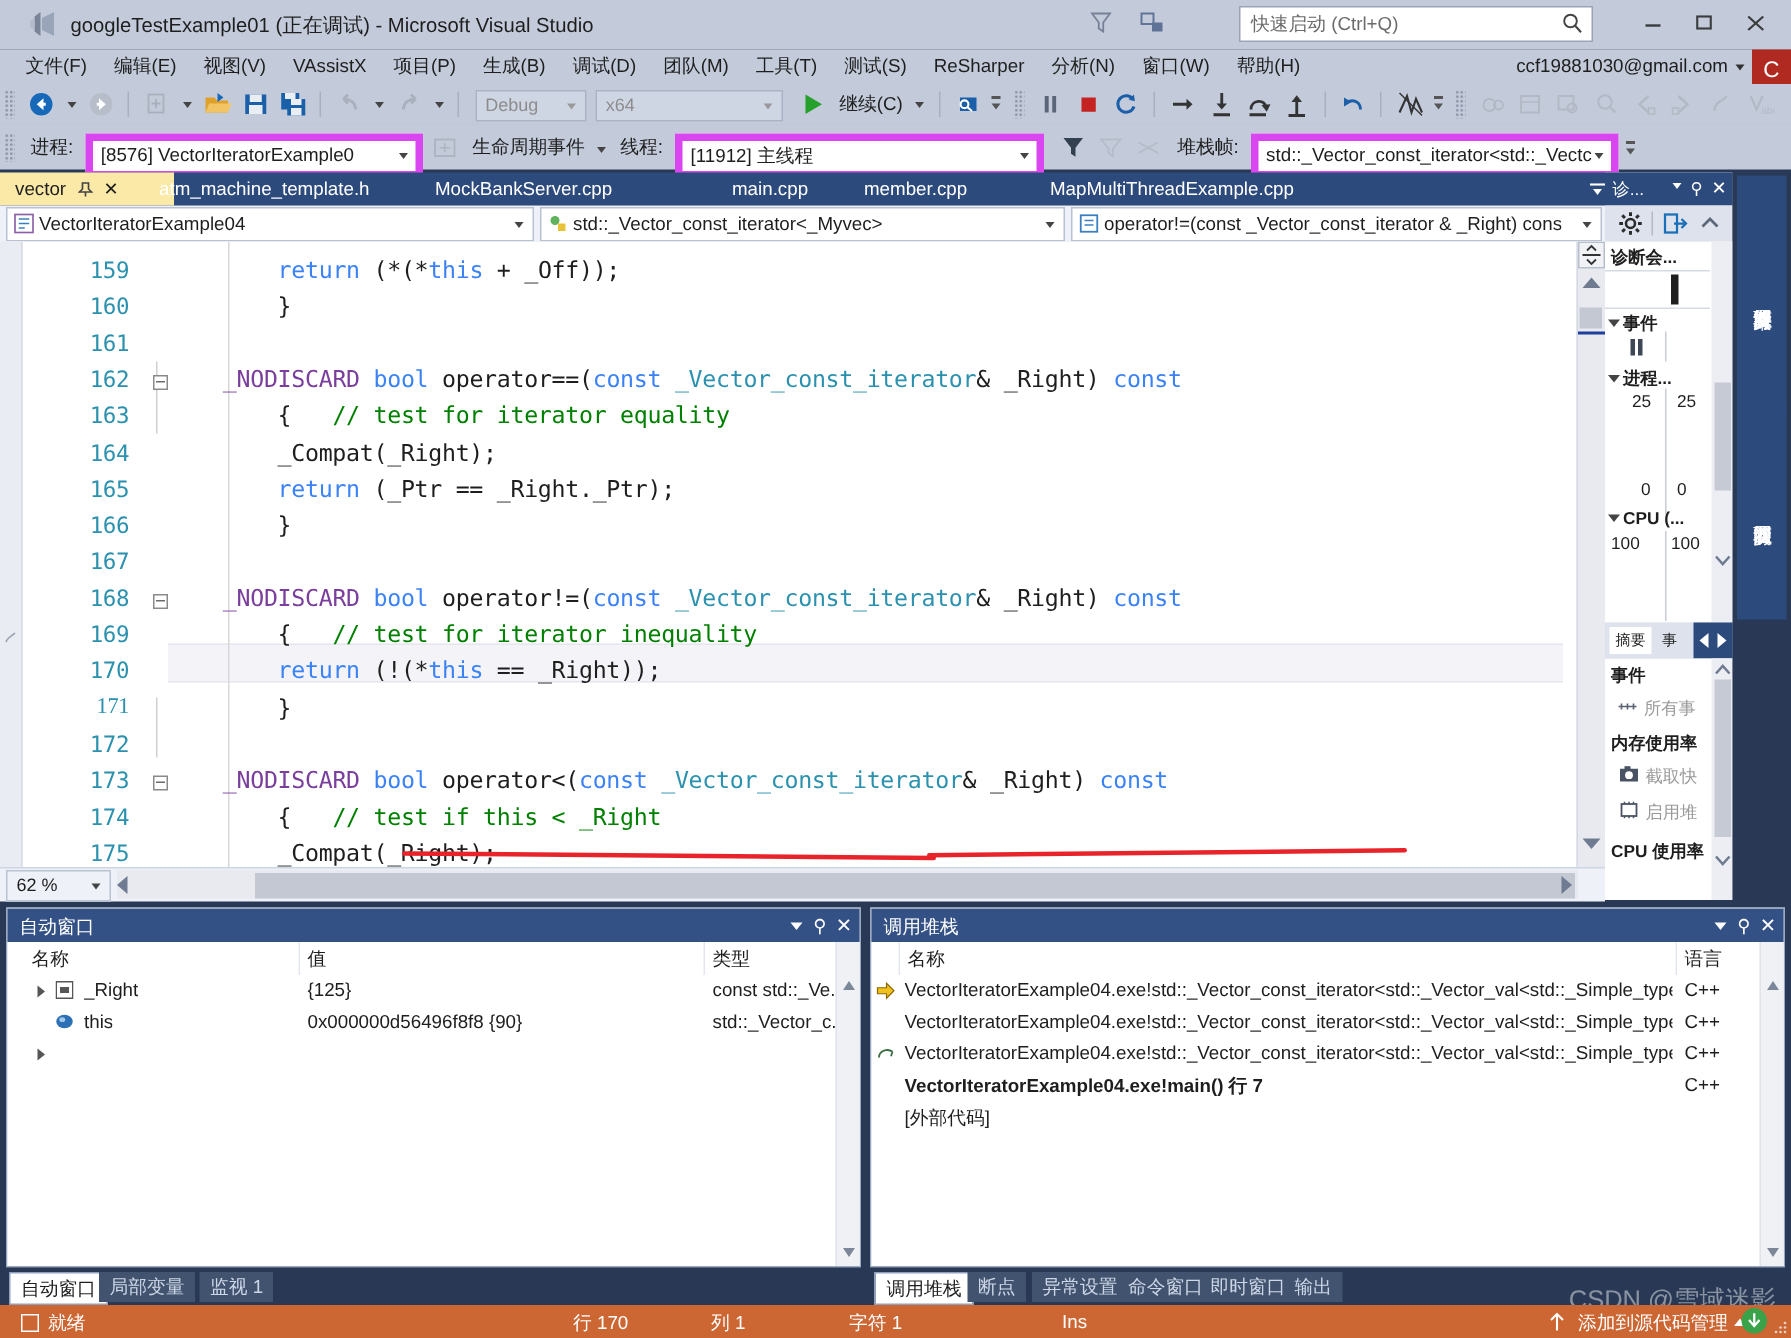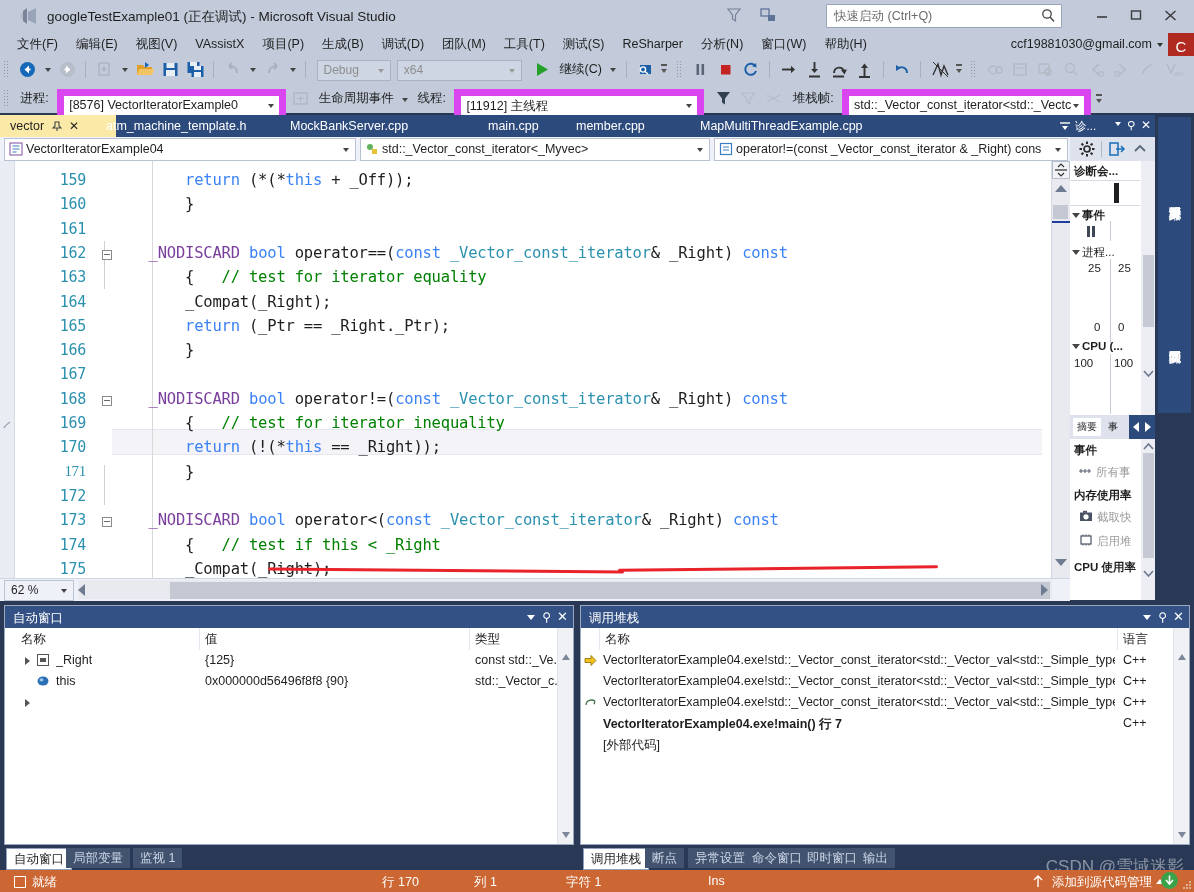--- a/index.html
+++ b/index.html
@@ -39,21 +39,21 @@
      background-image:radial-gradient(#8c94a6 .8px, transparent .9px);
      background-size:3px 3px;display:inline-block;vertical-align:top;}
   .tsep{display:inline-block;width:1px;height:17px;background:#a7b0c2;margin:5px 4px 0 4px;vertical-align:top;}
   .tbtn{display:inline-block;width:21px;height:21px;margin:3px 0 0 1px;vertical-align:top;position:relative;}
   .tcaret{display:inline-block;width:11px;height:21px;margin-top:3px;vertical-align:top;position:relative;}
   .tcaret:after{content:"";position:absolute;left:3px;top:9px;width:0;height:0;border-left:3.5px solid transparent;border-right:3.5px solid transparent;border-top:4px solid #444;}
   .tcombo{display:inline-block;height:19px;margin:4px 0 0 3px;vertical-align:top;background:#cfd6e3;border:1px solid #aab3c4;position:relative;}
   .tcombo span{position:absolute;left:6px;top:2px;font-size:12px;color:#8d8d8d;white-space:nowrap;}
   .tcombo:after{content:"";position:absolute;right:6px;top:8px;width:0;height:0;border-left:3.5px solid transparent;border-right:3.5px solid transparent;border-top:4px solid #9a9a9a;}
   .tlabel{display:inline-block;margin:4px 2px 0 4px;font-size:12.5px;vertical-align:top;line-height:19px;}
-  .tb2-combo{display:inline-block;height:20px;margin:5px 0 0 3px;vertical-align:top;background:#fff;border:7px solid #d946ef;position:relative;}
+  .tb2-combo{display:inline-block;height:20px;margin:5px 0 0 3px;vertical-align:top;background:#fff;border:5px solid #d946ef;position:relative;}
   .tb2-combo span{position:absolute;left:5px;top:2px;font-size:12.5px;color:#1e1e1e;white-space:nowrap;overflow:hidden;}
   .tb2-combo:after{content:"";position:absolute;right:5px;top:8px;width:0;height:0;border-left:3.5px solid transparent;border-right:3.5px solid transparent;border-top:4px solid #444;}
   .overflow{display:inline-block;width:10px;height:21px;margin-top:3px;vertical-align:top;position:relative;}
   .overflow:before{content:"";position:absolute;left:2px;top:5px;width:6px;height:1.5px;background:#555;}
   .overflow:after{content:"";position:absolute;left:2px;top:10px;width:0;height:0;border-left:3px solid transparent;border-right:3px solid transparent;border-top:4px solid #555;}
 
   
   .tabstrip{position:absolute;left:0;top:115px;width:1194px;height:22px;background:#2d4a7c;}
   .doctab{position:absolute;top:0;height:22px;display:flex;align-items:center;font-size:12.5px;color:#fff;white-space:nowrap;padding:0 10px;cursor:default;}
   .doctab.active{background:#fbe9a7;color:#1e1e1e;}
@@ -698,21 +698,21 @@
         <span class="dg-tri"></span><span>事件</span>
       </div>
       <div style="position:absolute;left:14px;top:64px;">
         <svg width="14" height="13" viewBox="0 0 14 13">
             <rect x="3" y="1" width="3" height="11" fill="#3d4756"></rect>
             <rect x="8" y="1" width="3" height="11" fill="#3d4756"></rect>
           </svg>
       </div>
       <div class="dg-vline" style="left:40px;top:60px;height:20px;"></div>
 
-      <div class="dg-row" style="left:2px;top:84px;font-weight:normal">
+      <div class="dg-row" style="left:2px;top:84px;font-weight:bold">
         <span class="dg-tri"></span><span>进程...</span>
       </div>
       <div class="dg-row" style="left:18px;top:101px;">25</div>
       <div class="dg-row" style="left:48px;top:101px;">25</div>
       <div class="dg-vline" style="left:40px;top:98px;height:84px;"></div>
       <div class="dg-row" style="left:24px;top:160px;">0</div>
       <div class="dg-row" style="left:48px;top:160px;">0</div>
 
       <div class="dg-row" style="left:2px;top:179px;font-weight:bold">
         <span class="dg-tri"></span><span>CPU (...</span>

